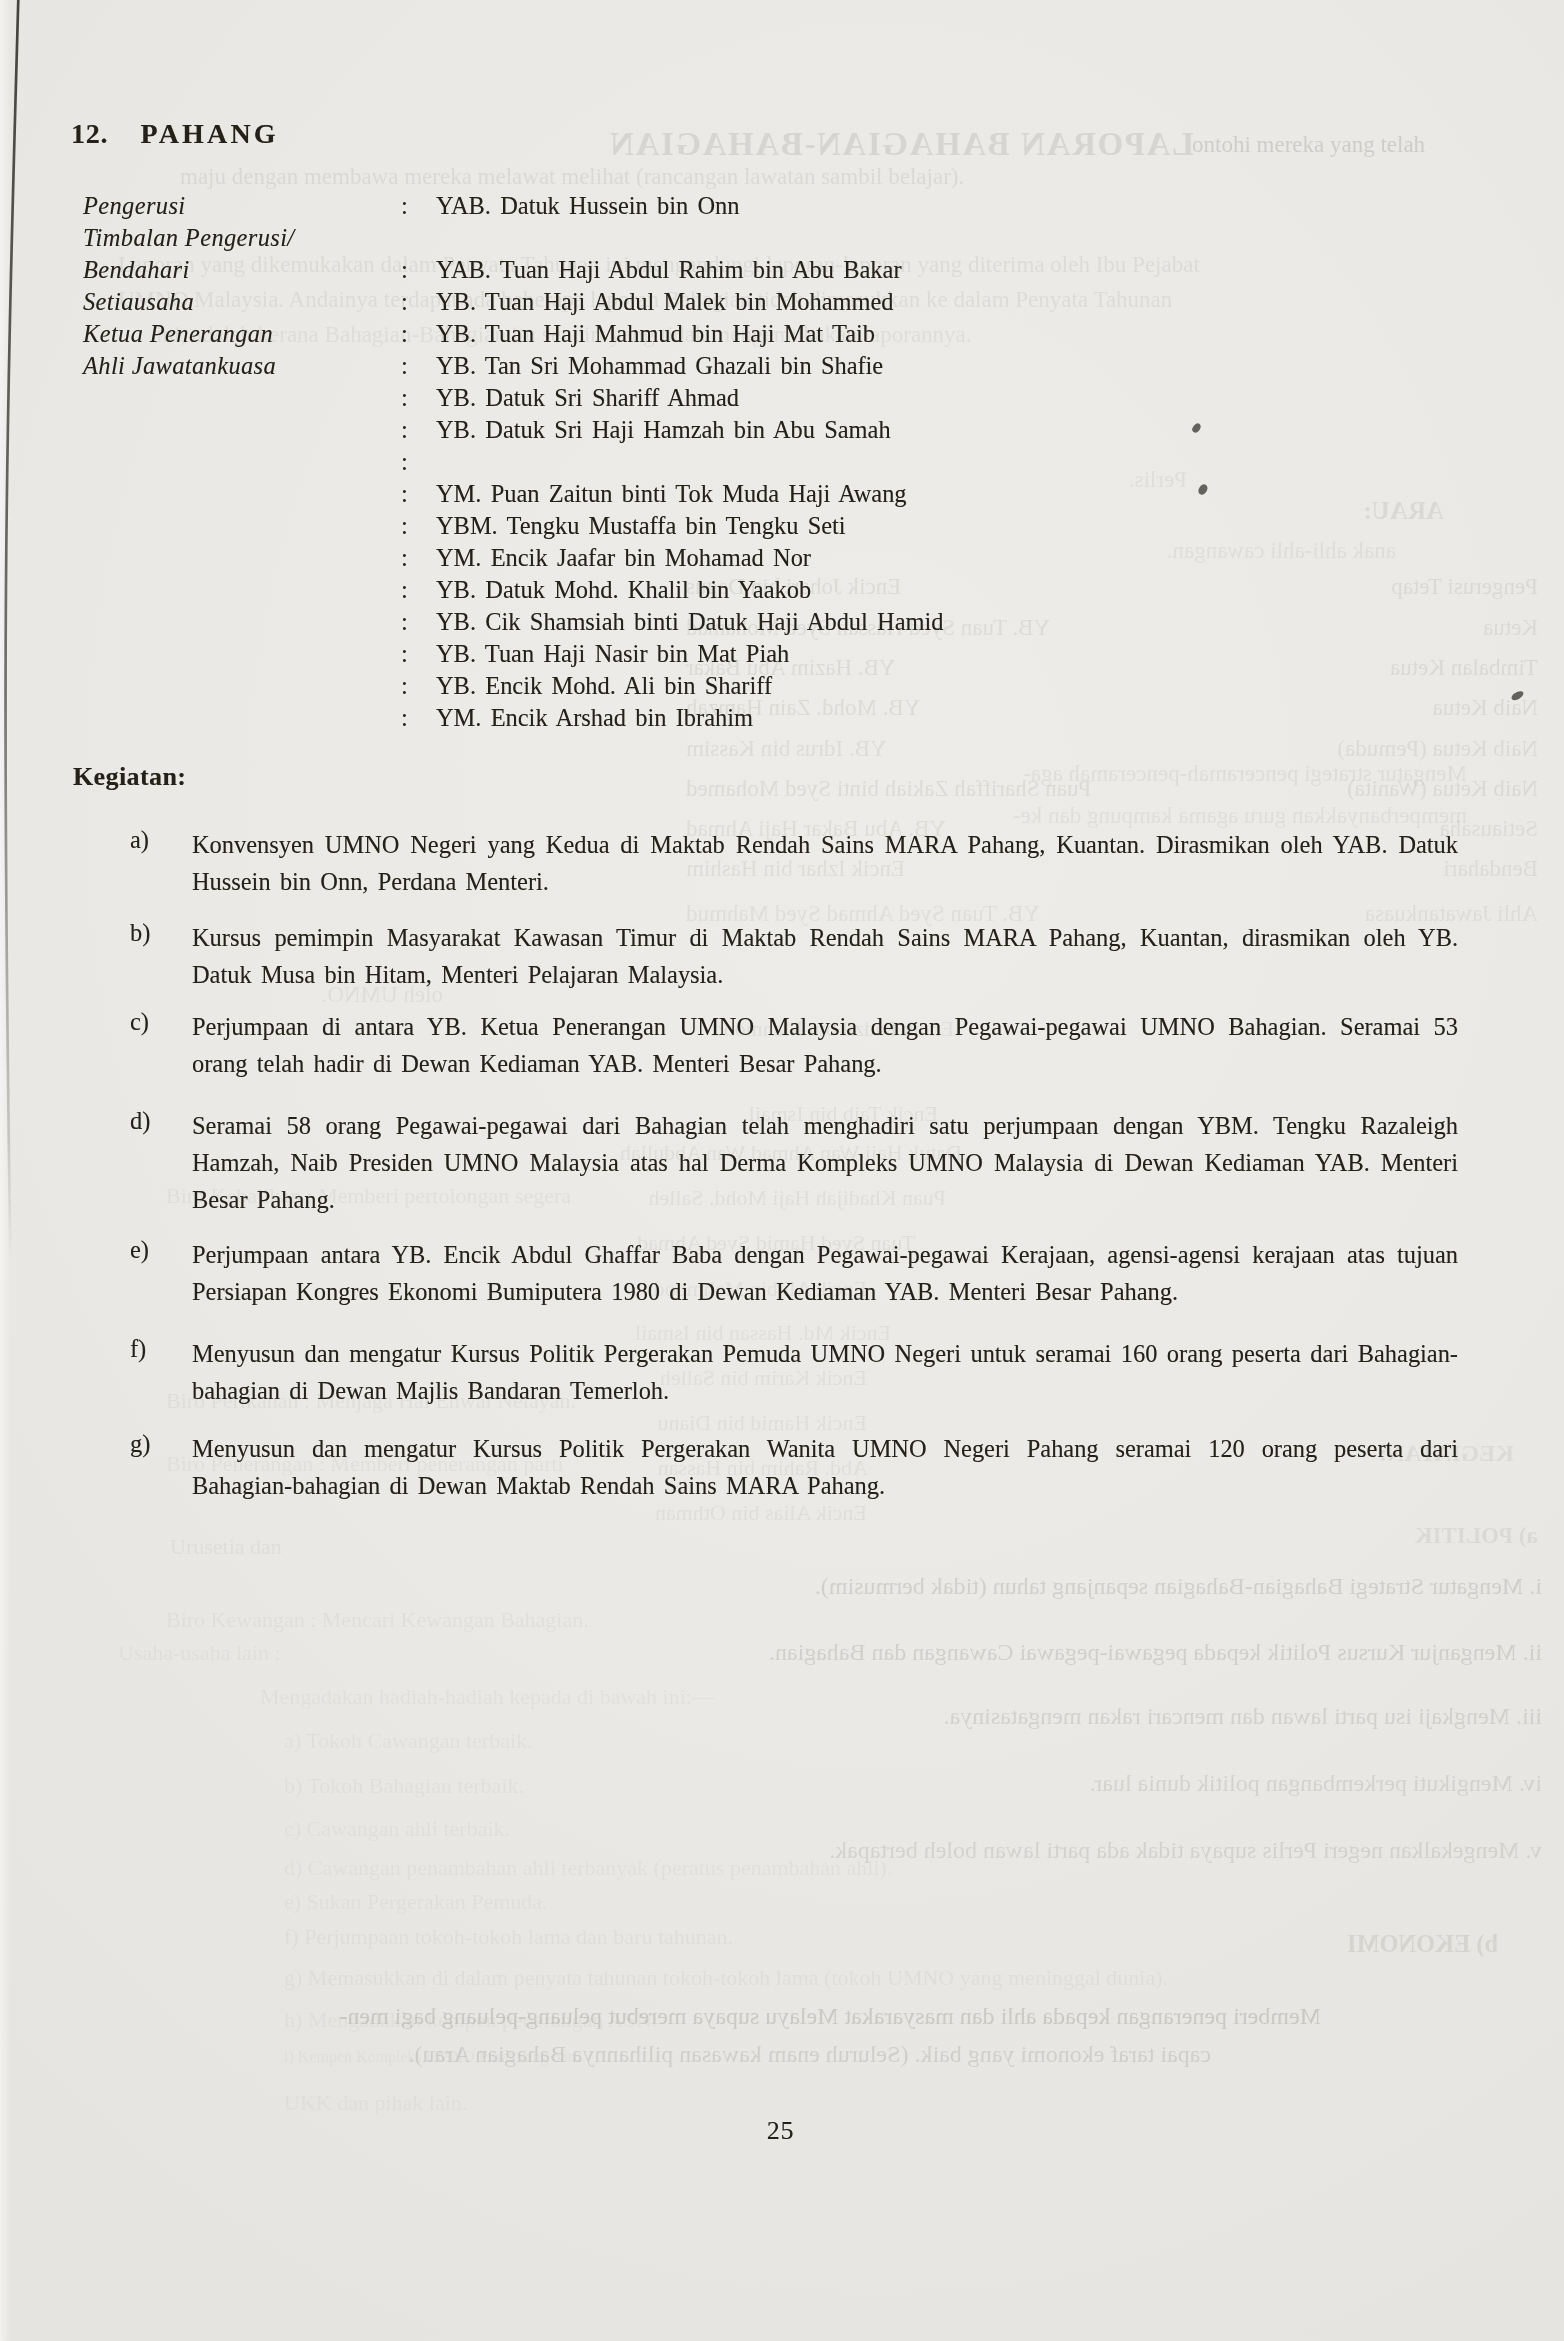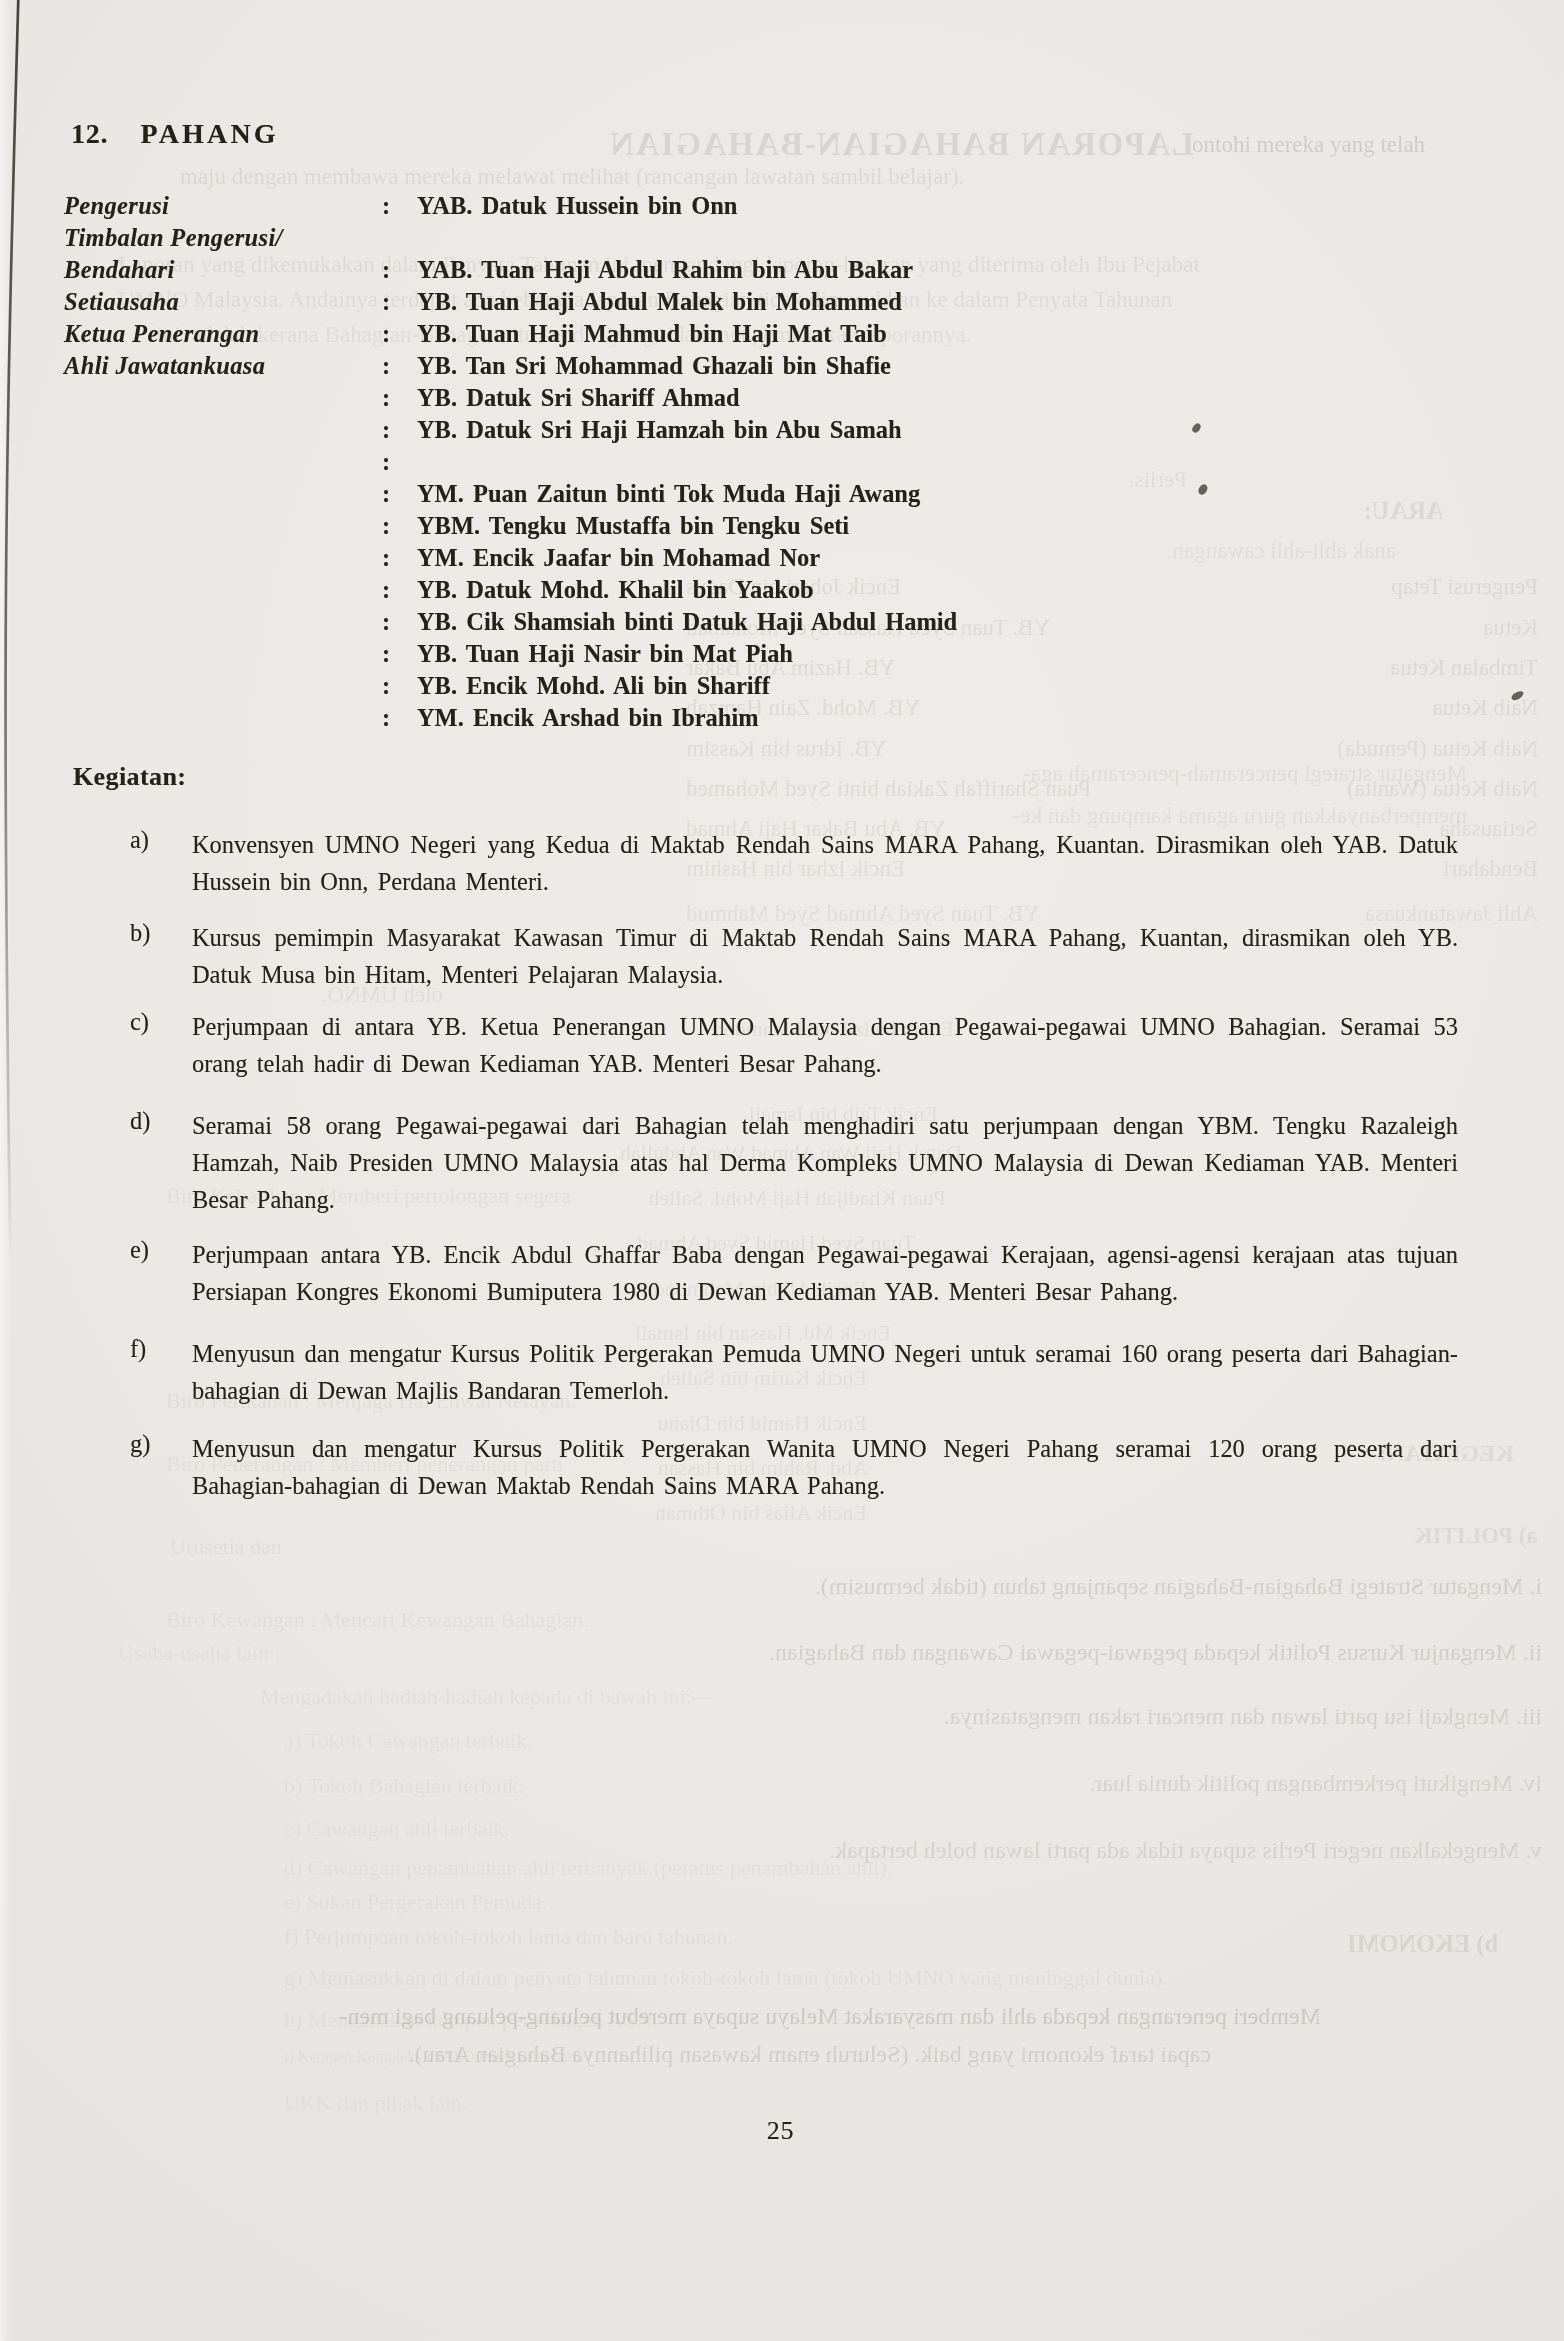--- a/index.html
+++ b/index.html
@@ -20,21 +20,21 @@
   .abs{position:absolute;}
   .ink{color:#242119;text-shadow:0.2px 0.2px 0.5px rgba(36,33,25,.30);}
   .bold{font-weight:bold;}
 
   
   .sec-head{left:71px;top:118px;font-size:28px;font-weight:bold;}
   .sec-head .num{letter-spacing:0.8px;}
   .sec-head .ttl{margin-left:32px;letter-spacing:3.2px;}
 
   
-  .officials{left:64px;top:192px;width:1183px;font-weight:bold;}
+  .officials{left:83px;top:192px;width:1183px;}
   .orow{position:relative;height:32px;}
   .orow span{position:absolute;top:0;font-size:24.4px;white-space:nowrap;}
   .olabel{left:0;font-style:italic;letter-spacing:0.4px;}
   .ocolon{left:318px;}
   .oval{left:353px;word-spacing:3.2px;}
 
   
   .keg-head{left:73px;top:762px;font-size:26px;font-weight:bold;letter-spacing:0.4px;}
   .kitem{position:absolute;left:130px;width:1327px;}
   .klet{position:absolute;left:0;top:0;font-size:24.4px;}

